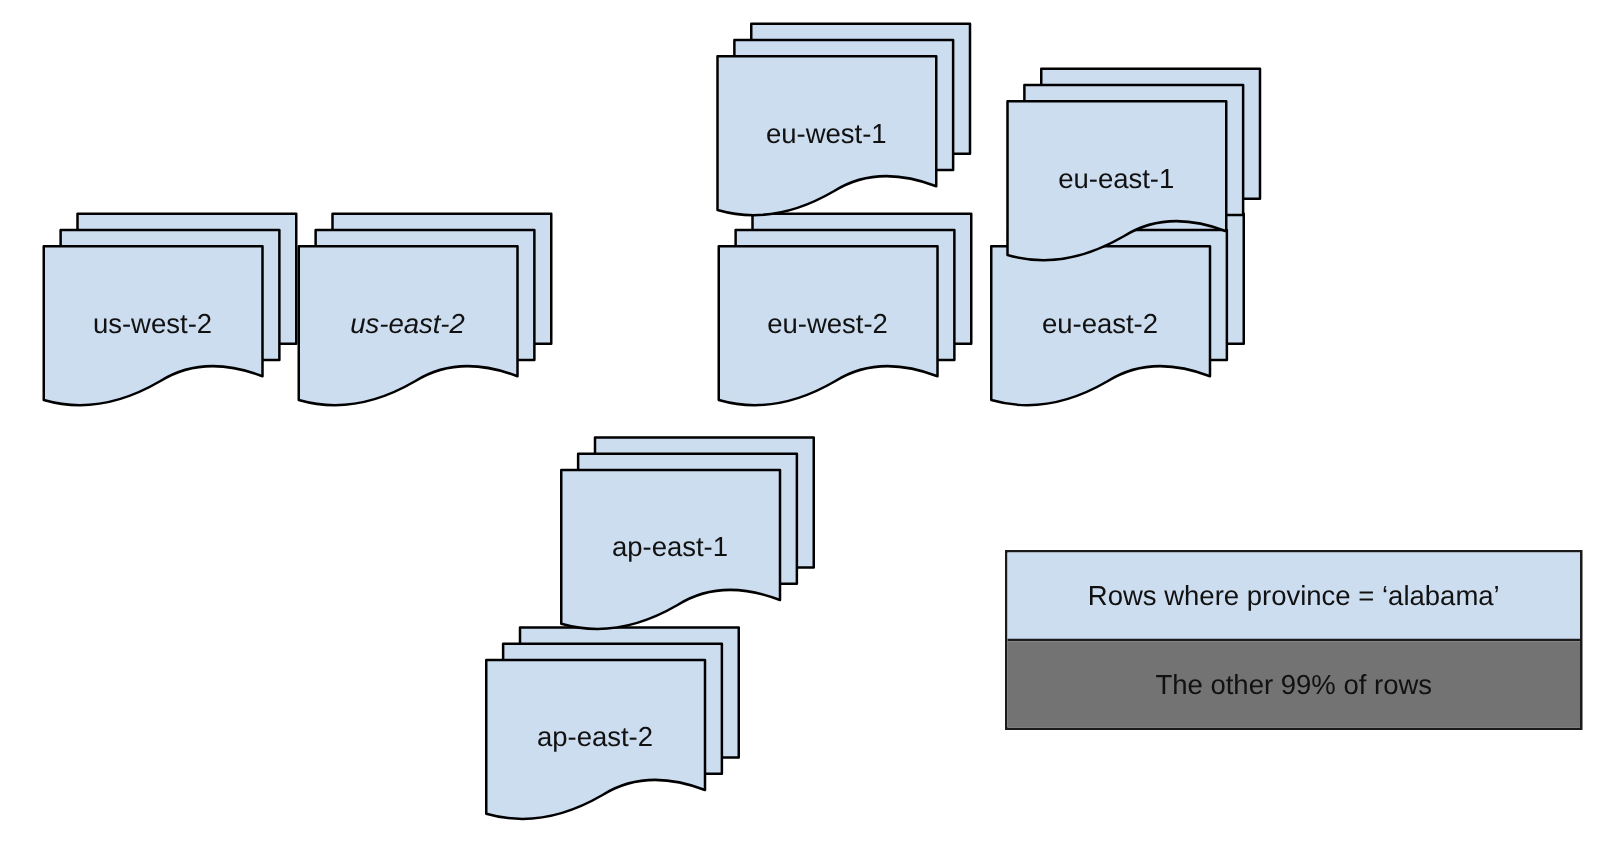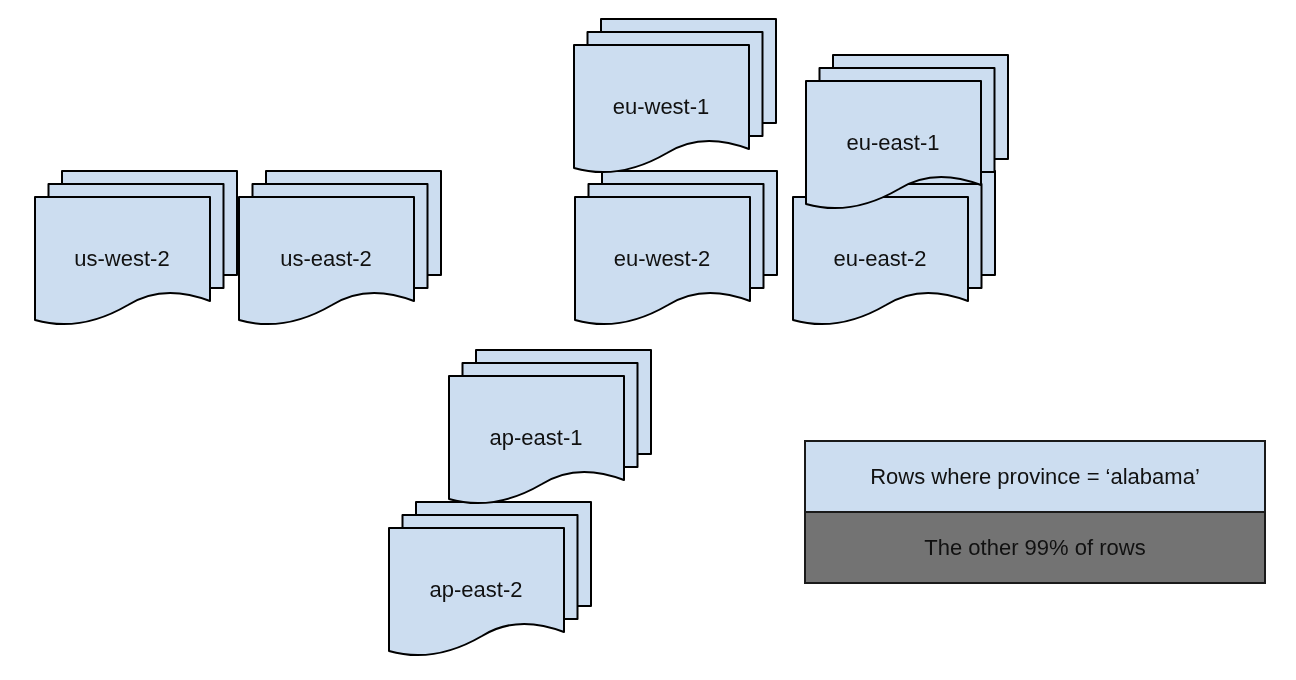--- a/index.html
+++ b/index.html
@@ -39,21 +39,21 @@
 
   <div class="stack blue behind" style="left:34px;top:170px;">
     <svg viewBox="0 0 205 162">
       <rect class="sheet" x="28" y="1" width="175" height="104"></rect>
       <rect class="sheet" x="14.5" y="14" width="175" height="104"></rect>
       <path class="sheet" d="M1,27 H176 V131 Q129,113 94,135 Q46,163 1,150 Z"></path>
       <text class="doc-label" x="88" y="96">us-west-2</text>
     </svg>
   </div>
 
-  <div class="stack blue behind" style="left:238px;top:170px;">
+  <div class="stack blue behind" style="left:238px;top:170px;font-style:italic;">
     <svg viewBox="0 0 205 162">
       <rect class="sheet" x="28" y="1" width="175" height="104"></rect>
       <rect class="sheet" x="14.5" y="14" width="175" height="104"></rect>
       <path class="sheet" d="M1,27 H176 V131 Q129,113 94,135 Q46,163 1,150 Z"></path>
       <text class="doc-label" x="88" y="96">us-east-2</text>
     </svg>
   </div>
 
   <div class="stack blue behind" style="left:574px;top:170px;">
     <svg viewBox="0 0 205 162">

